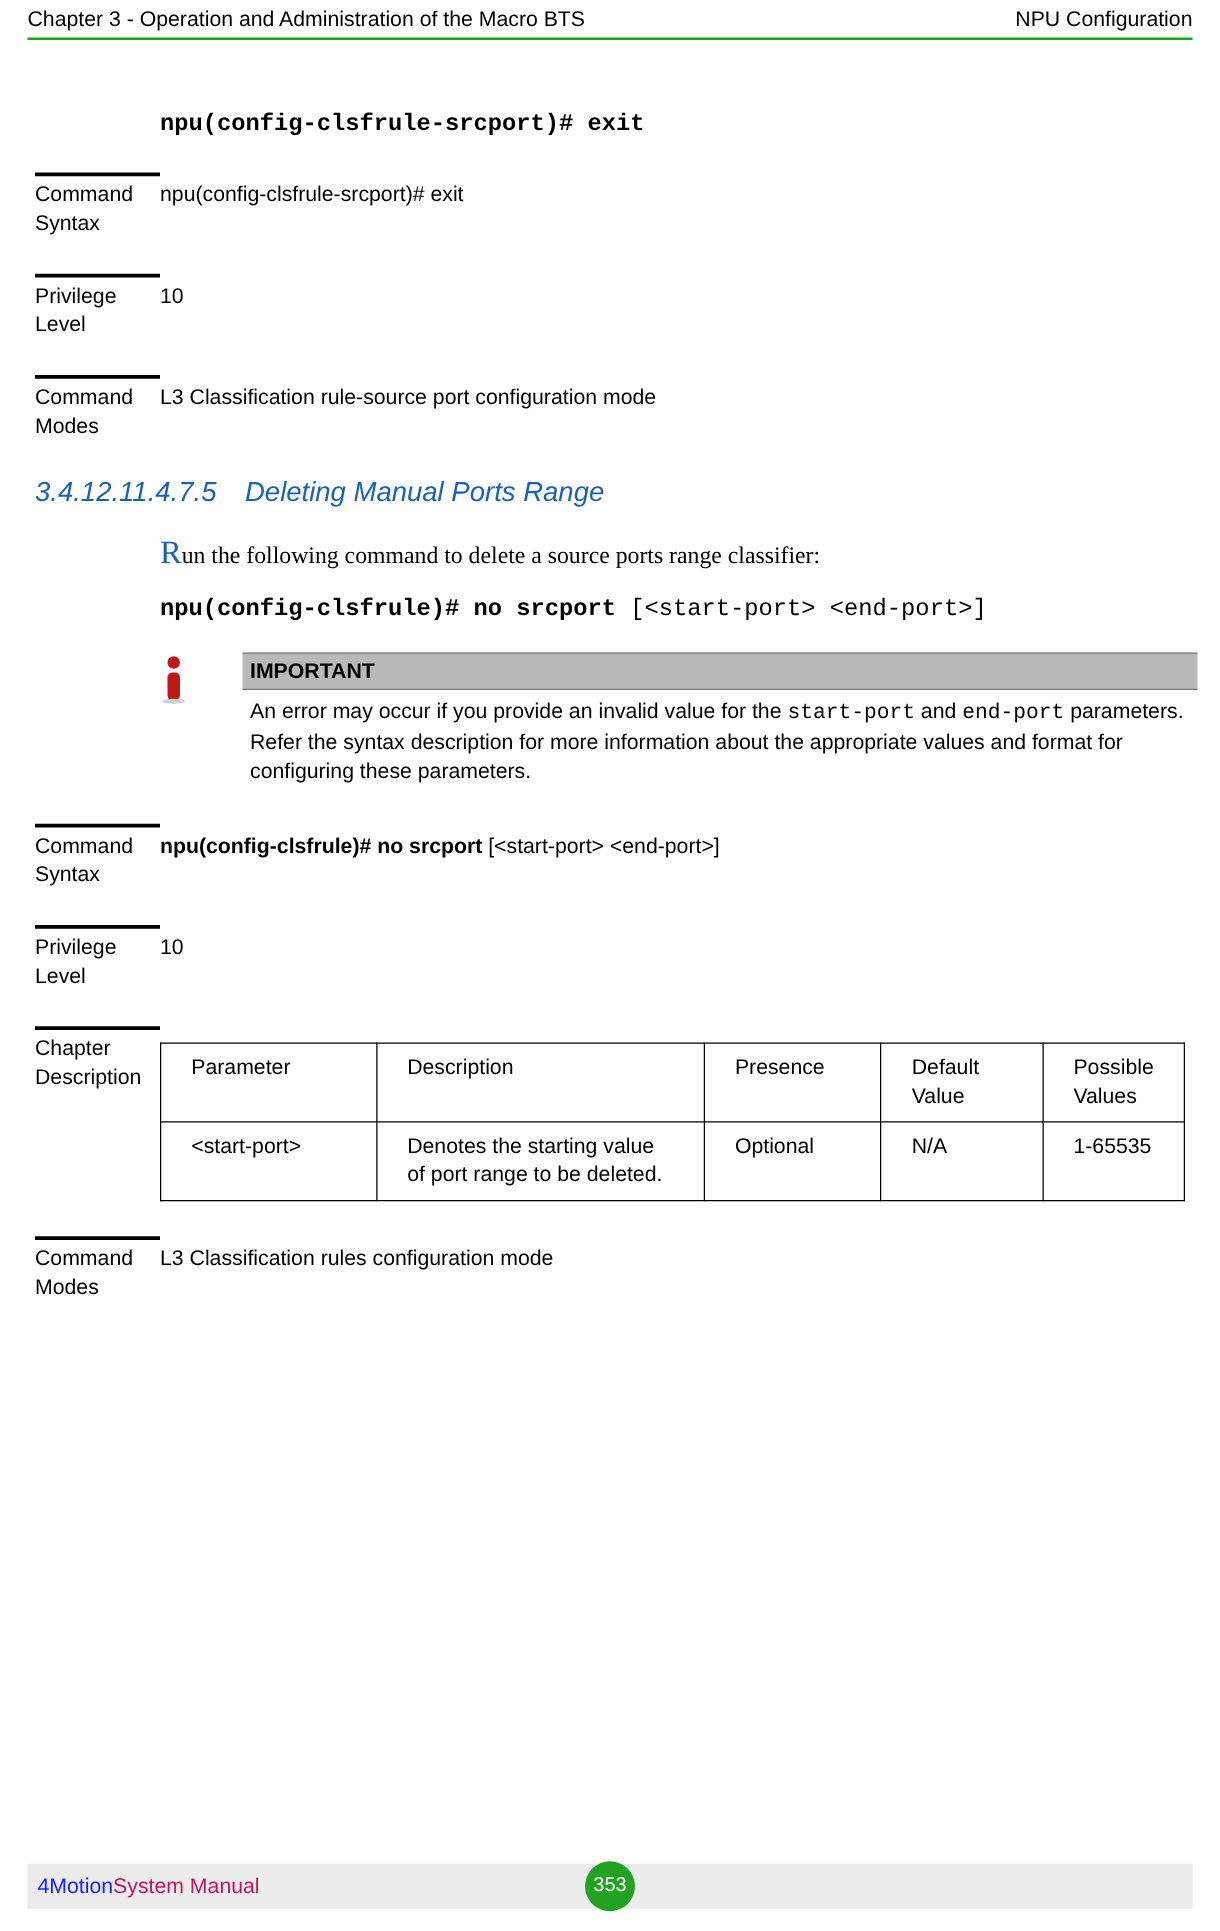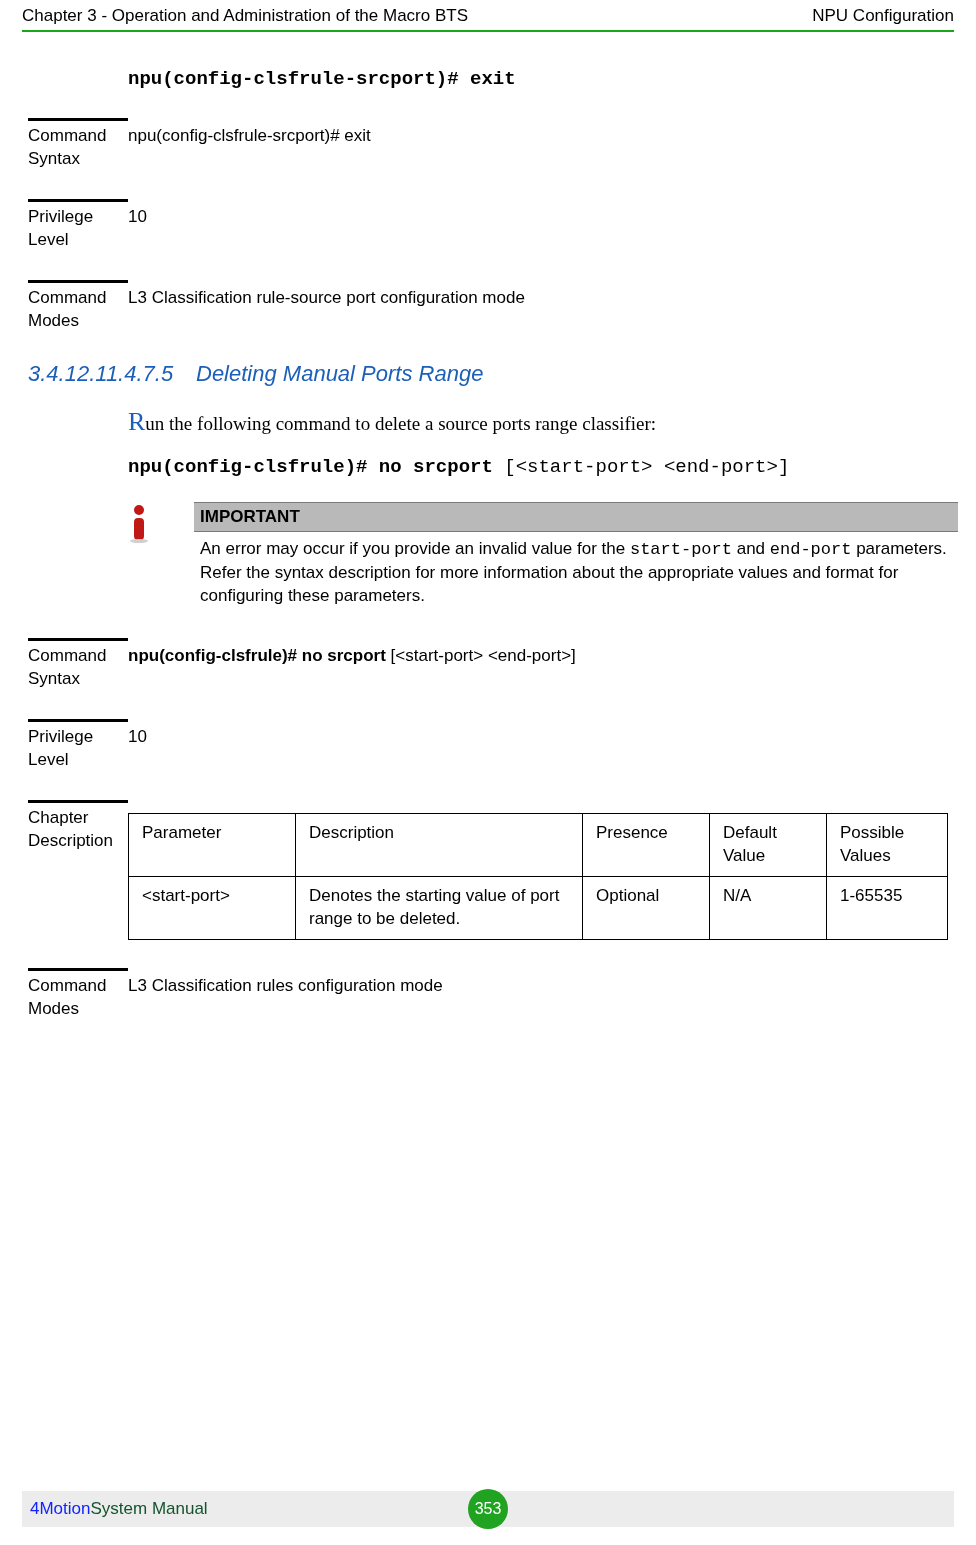--- a/index.html
+++ b/index.html
@@ -30,21 +30,21 @@
   }
   .header-line {
     position: absolute;
     top: 30px;
     left: 22px;
     right: 22px;
     border-top: 2px solid #17a81a;
   }
   .content {
     position: absolute;
-    top: 52px;
+    top: 72px;
     left: 28px;
     right: 28px;
   }
   .indent-body {
     margin-left: 100px;
   }
   .codeblock {
     font-family: "Courier New", monospace;
     font-weight: bold;
     font-size: 19px;
@@ -146,41 +146,41 @@
     font-family: "Courier New", monospace;
   }
   .param-table {
     border-collapse: collapse;
     width: 100%;
     font-size: 17px;
     margin-top: 6px;
   }
   .param-table th, .param-table td {
     border: 1px solid #000;
-    padding: 8px 13px;
+    padding: 8px 24px;
     text-align: left;
     vertical-align: top;
     font-weight: normal;
   }
   .footer-bar {
     position: absolute;
     left: 22px;
     right: 22px;
     bottom: 18px;
     height: 36px;
     background: #ececec;
     display: flex;
     align-items: center;
     justify-content: flex-start;
     padding: 0 8px;
     box-sizing: border-box;
     font-size: 17px;
   }
   .footer-left { color: #1323ff; }
-  .footer-right { color: #14532d; }
+  .footer-right { color: #be185d; }
   .footer-badge {
     position: absolute;
     left: 50%;
     bottom: 16px;
     transform: translateX(-50%);
     width: 40px;
     height: 40px;
     background: #1fa321;
     border-radius: 50%;
     color: #fff;

